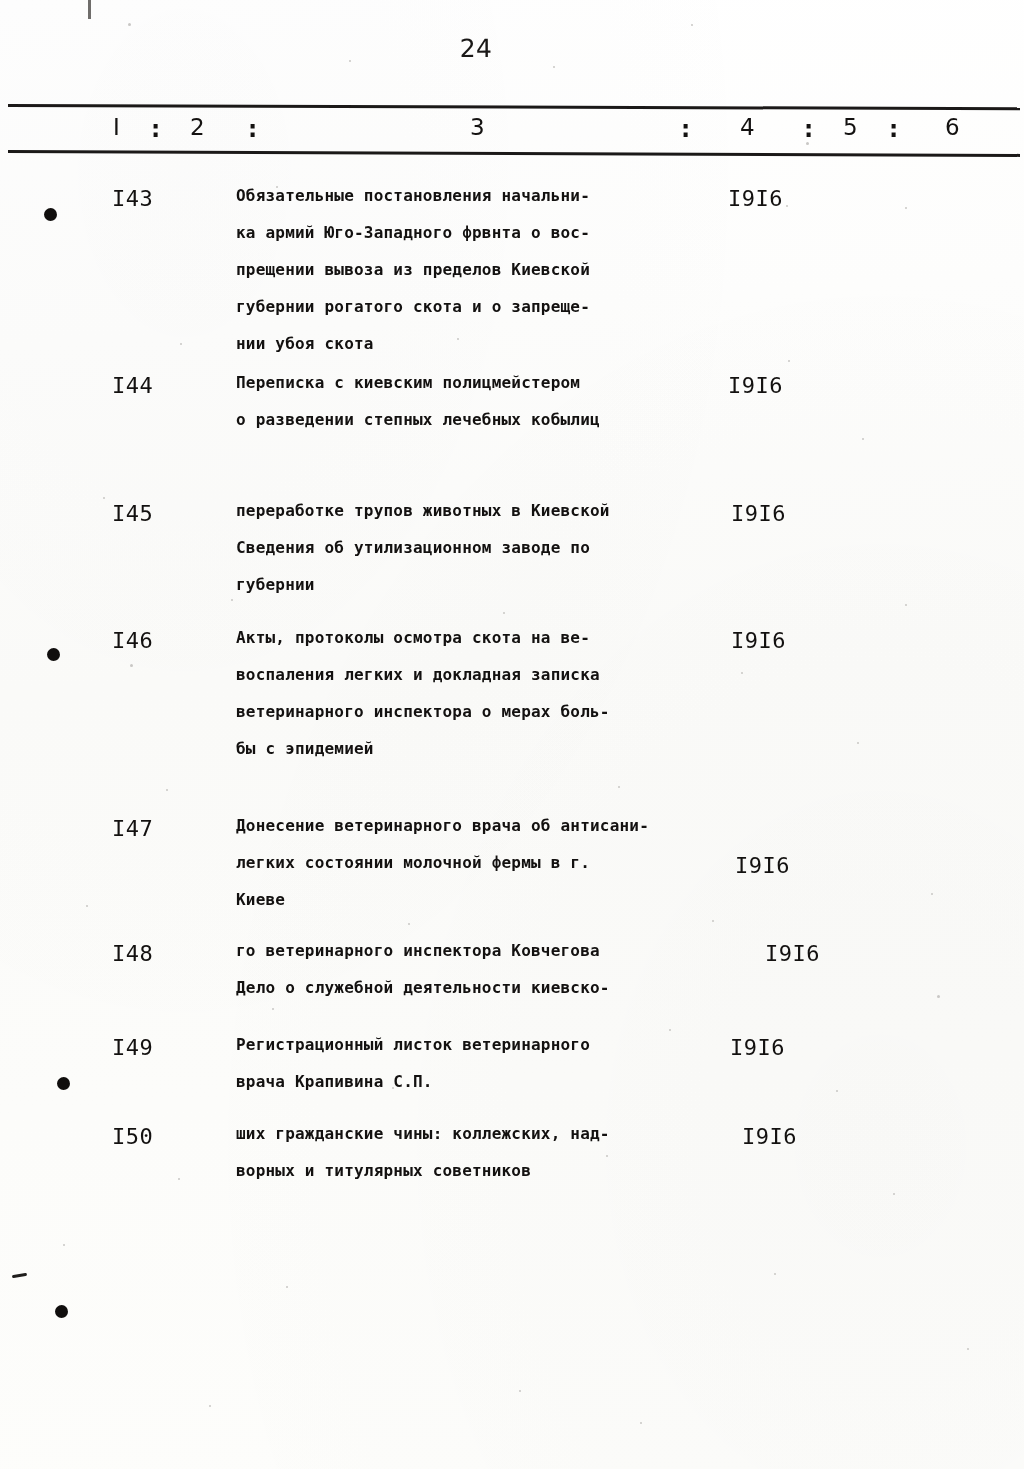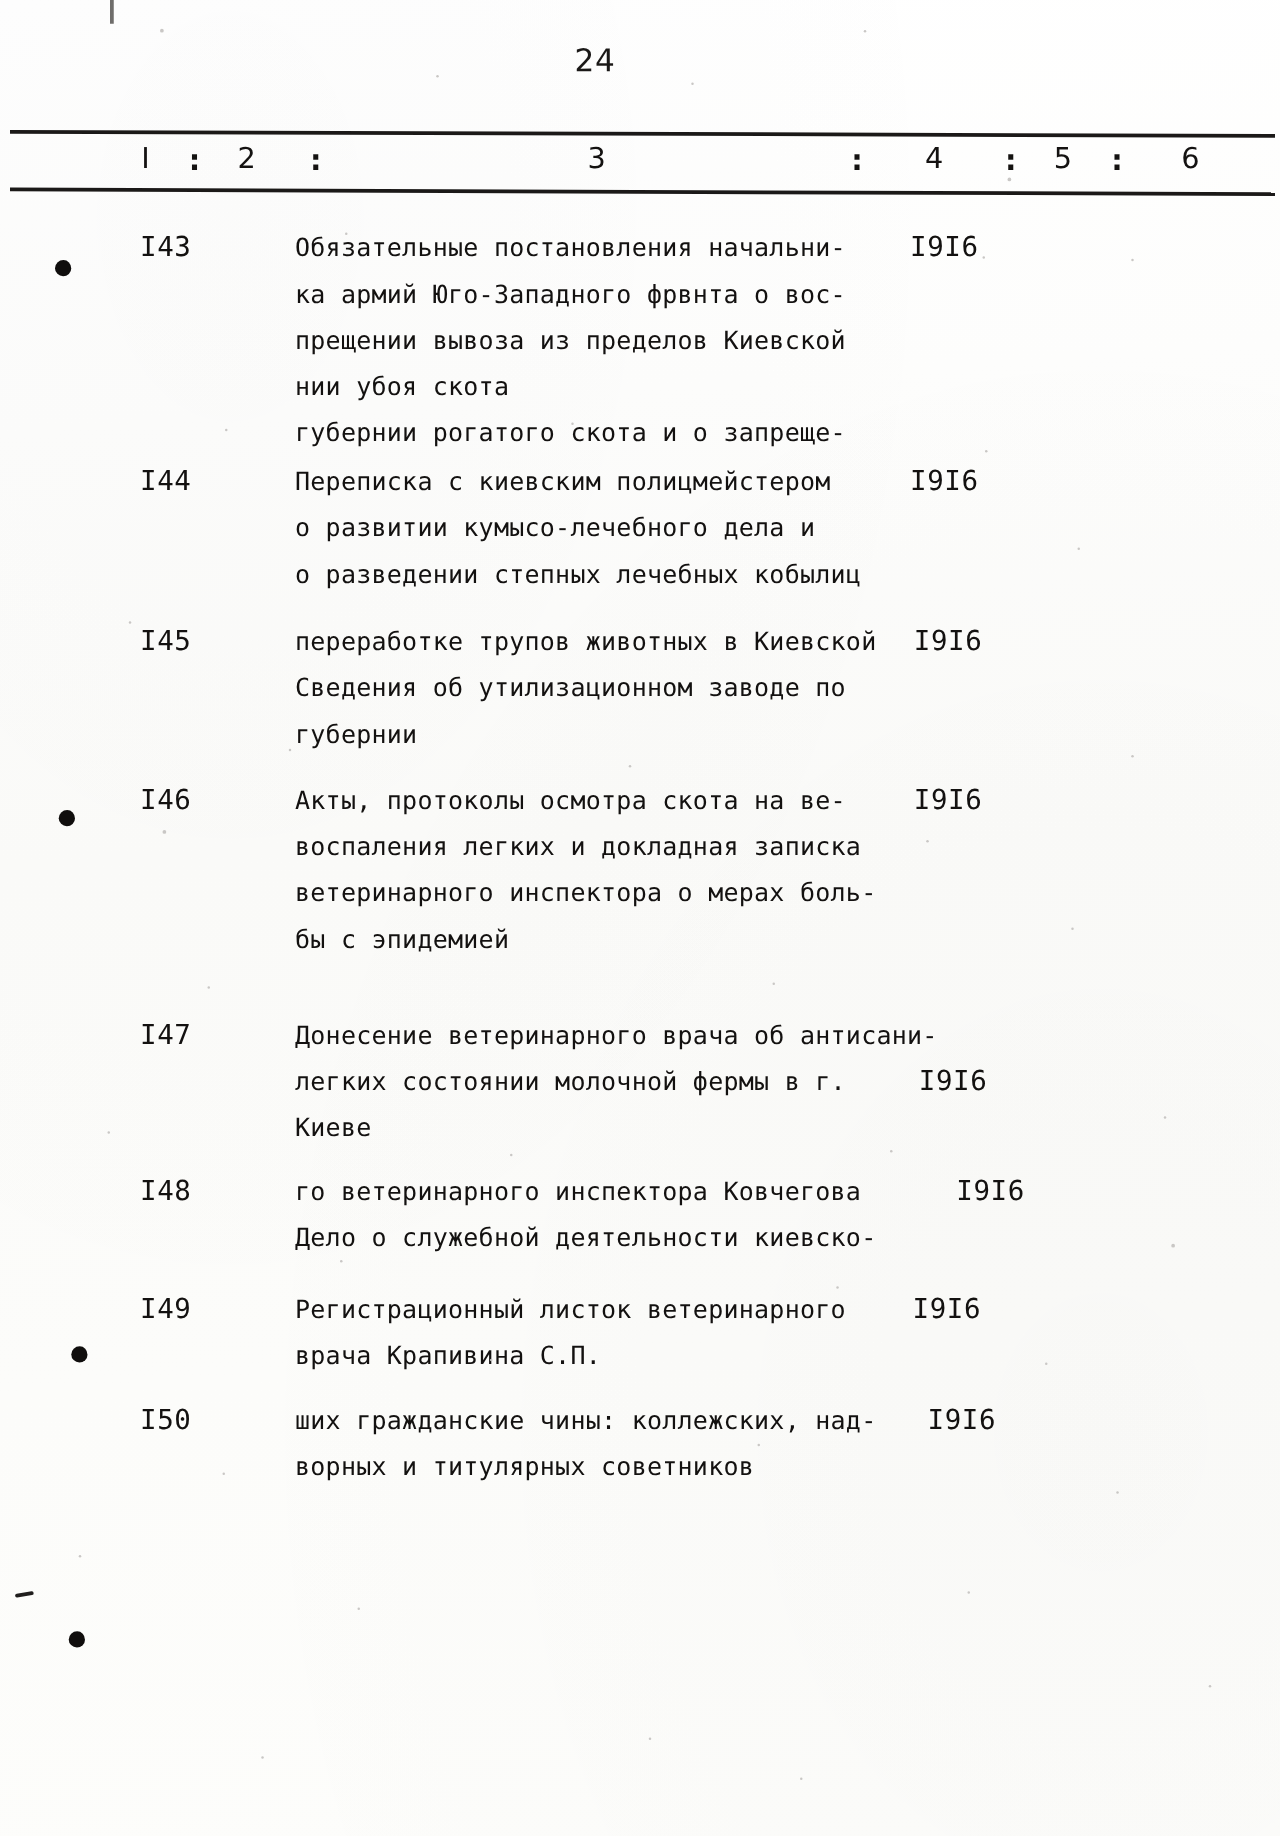--- a/index.html
+++ b/index.html
@@ -103,24 +103,25 @@
   }
   .entry-body {
     position: absolute;
     left: 236px;
     top: 0;
     width: 560px;
   }
   .line {
     position: relative;
     height: 37px;
-    font-size: 20px;
+    font-size: 16px;
     letter-spacing: 0.2px;
     color: #131110;
     white-space: pre;
+    font-weight: bold;
   }
   .entry-date {
     position: absolute;
     font-size: 22px;
     letter-spacing: 0.5px;
     color: #131110;
     white-space: nowrap;
   }
 
   
@@ -185,30 +186,29 @@
       <div class="colsep" style="left: 889px;">:</div>
     </div>
 
   <div id="entries">
       <div class="entry" style="top: 186px;">
         <div class="entry-num">I43</div>
         <div class="entry-body">
           <div class="line">Обязательные постановления начальни-</div>
           <div class="line">ка армий Юго-Западного фрвнта о вос-</div>
           <div class="line">прещении вывоза из пределов Киевской</div>
+          <div class="line">губернии рогатого скота и о запреще-</div>
           <div class="line">нии убоя скота</div>
-          <div class="line">губернии рогатого скота и о запреще-</div>
         </div>
         <div class="entry-date" style="left: 728px; top: 0px;">I9I6</div>
       </div>
       <div class="entry" style="top: 373px;">
         <div class="entry-num">I44</div>
         <div class="entry-body">
           <div class="line">Переписка с киевским полицмейстером</div>
-          <div class="line">о развитии кумысо-лечебного дела и</div>
           <div class="line">о разведении степных лечебных кобылиц</div>
         </div>
         <div class="entry-date" style="left: 728px; top: 0px;">I9I6</div>
       </div>
       <div class="entry" style="top: 501px;">
         <div class="entry-num">I45</div>
         <div class="entry-body">
           <div class="line">переработке трупов животных в Киевской</div>
           <div class="line">Сведения об утилизационном заводе по</div>
           <div class="line">губернии</div>

